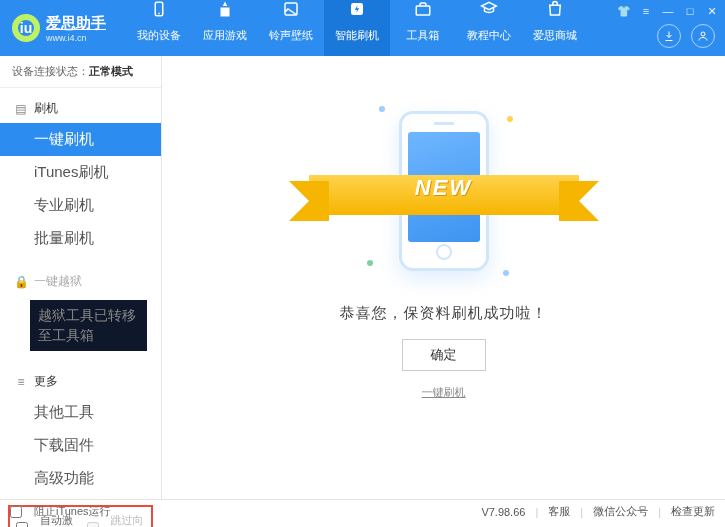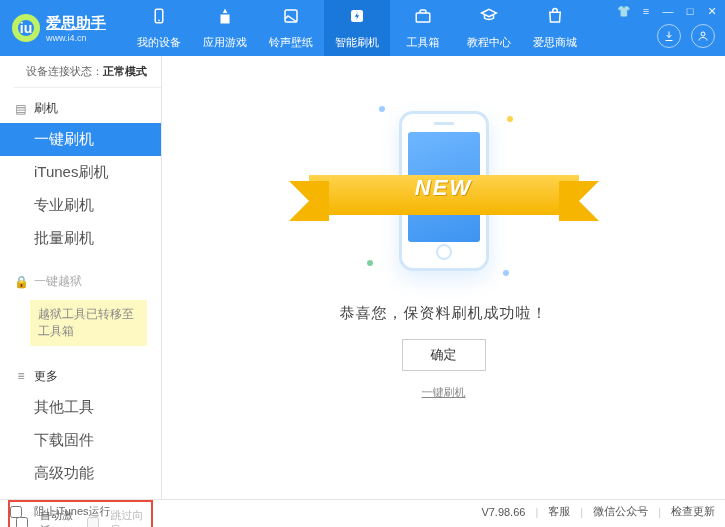--- a/index.html
+++ b/index.html
@@ -5,39 +5,39 @@
 * { margin: 0; padding: 0; box-sizing: border-box; font-family: "Microsoft YaHei", Arial, sans-serif; }
 body { width: 725px; height: 527px; background: #fff; overflow: hidden; font-size: 12px; }
 
 .header { height: 56px; background: #2d8cf0; display: flex; align-items: center; color: #fff; position: relative; }
 .logo-area { display: flex; align-items: center; padding: 0 12px; gap: 6px; }
 .logo-icon { width: 28px; height: 28px; border: 6px solid #bef264; border-radius: 50%; display: flex; align-items: center; justify-content: center; font-weight: bold; font-size: 14px; }
 .logo-text { display: flex; flex-direction: column; }
 .logo-title { font-size: 15px; font-weight: bold; text-decoration: underline; }
 .logo-sub { font-size: 9px; opacity: 0.85; }
 .nav { display: flex; height: 100%; margin-left: 8px; }
-.nav-item { width: 66px; display: flex; flex-direction: column; align-items: center; justify-content: center; gap: 10px; cursor: pointer; font-size: 11px; }
+.nav-item { width: 66px; display: flex; flex-direction: column; align-items: center; gap: 10px; cursor: pointer; font-size: 11px; }
 .nav-item.active { background: #1a78db; }
 .nav-icon { width: 18px; height: 18px; display: flex; align-items: center; justify-content: center; }
 .win-controls { position: absolute; right: 6px; top: 4px; display: flex; gap: 8px; font-size: 11px; }
 .win-btn { width: 14px; height: 14px; cursor: pointer; opacity: 0.9; display: flex; align-items: center; justify-content: center; }
 .header-right { position: absolute; right: 10px; bottom: 8px; display: flex; gap: 10px; }
 .circ-btn { width: 24px; height: 24px; border: 1.5px solid rgba(255,255,255,0.6); border-radius: 50%; display: flex; align-items: center; justify-content: center; cursor: pointer; }
 
 .body-area { display: flex; height: 443px; }
 .sidebar { width: 162px; border-right: 1px solid #e5e5e5; display: flex; flex-direction: column; }
-.conn-status { padding: 8px 12px; font-size: 11px; color: #666; border-bottom: 1px solid #eee; margin-left: 14px; }
+.conn-status { padding: 8px 12px; font-size: 11px; color: #666; border-bottom: 1px solid #eee; }
 .conn-status b { color: #333; }
 .side-section { padding: 6px 0; }
 .side-head { display: flex; align-items: center; gap: 6px; padding: 6px 14px; color: #333; font-size: 12px; }
 .side-head .ico { width: 14px; text-align: center; color: #888; }
 .side-item { padding: 7px 10px 7px 34px; color: #555; cursor: pointer; font-size: 15px; }
 .side-item.active { background: #2d8cf0; color: #fff; }
 .side-head.locked { color: #aaa; }
-.side-note { margin: 4px 14px 4px 30px; background: #fef9c3; color: #888; font-size: 12px; padding: 6px 8px; line-height: 1.4; }
+.side-note { margin: 4px 14px 4px 30px; background: #0f172a; color: #888; font-size: 14px; padding: 6px 8px; line-height: 1.4; }
 .highlight-box { border: 2px solid #e74c3c; margin: 4px 8px; padding: 6px 6px; display: flex; gap: 12px; align-items: center; }
 .chk { display: flex; align-items: center; gap: 12px; font-size: 11px; color: #666; }
 .chk input { width: 12px; height: 12px; }
 .chk.disabled { color: #bbb; }
 
 .main { flex: 1; display: flex; flex-direction: column; align-items: center; padding-top: 40px; position: relative; }
 .illustration { width: 190px; height: 190px; position: relative; display: flex; align-items: center; justify-content: center; }
 .phone { width: 90px; height: 160px; background: #fff; border: 3px solid #d0e6fb; border-radius: 14px; position: relative; box-shadow: 0 8px 20px rgba(45,140,240,0.15); }
 .phone::before { content: ""; position: absolute; top: 8px; left: 50%; transform: translateX(-50%); width: 20px; height: 3px; background: #d0e6fb; border-radius: 2px; }
 .phone::after { content: ""; position: absolute; bottom: 8px; left: 50%; transform: translateX(-50%); width: 12px; height: 12px; border: 2px solid #d0e6fb; border-radius: 50%; }

